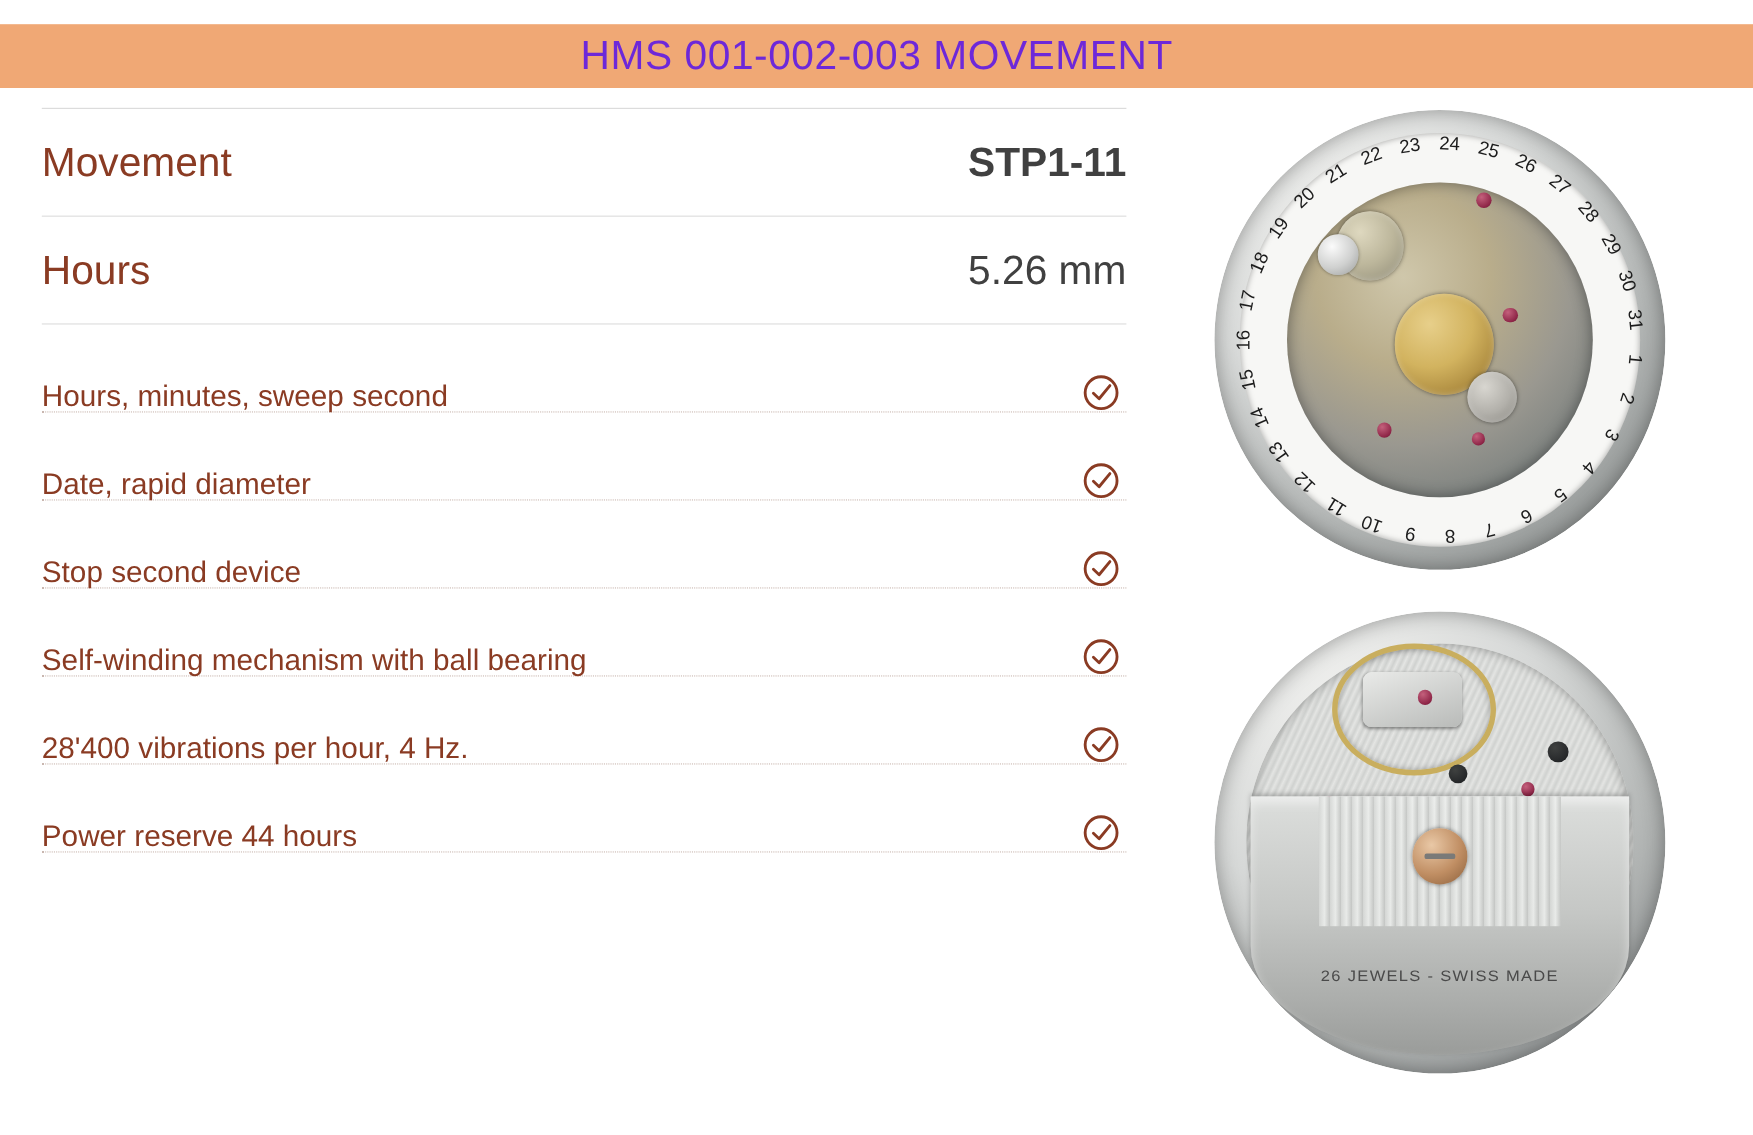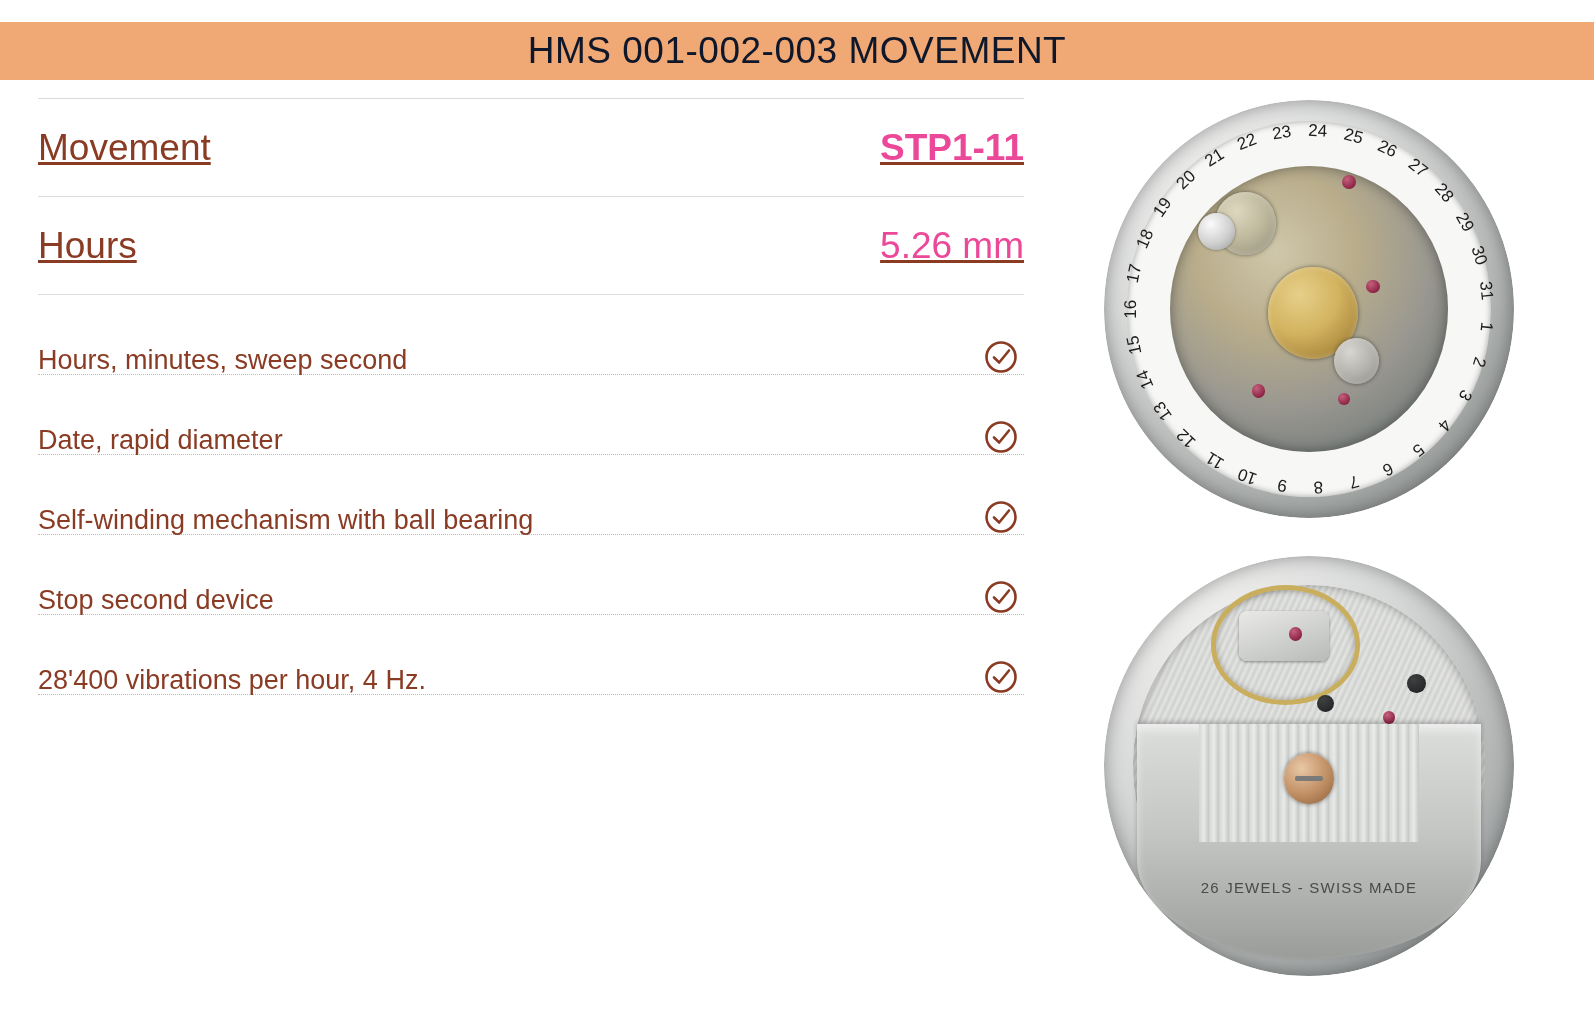--- a/index.html
+++ b/index.html
@@ -22,21 +22,21 @@
     left: 0;
     top: 22px;
     width: 1594px;
     height: 58px;
     background: #f0a875;
     display: flex;
     align-items: center;
     justify-content: center;
   }
   .header-title {
-    color: #0f172a;
+    color: #6d28d9;
     font-size: 37px;
     letter-spacing: 0.5px;
     font-weight: 400;
     white-space: nowrap;
   }
 
   
   .content {
     position: absolute;
     left: 0;
@@ -64,30 +64,29 @@
     background: #d9d9d9;
     margin-top: 18px;
   }
 
   .row-major {
     display: flex;
     align-items: center;
     justify-content: space-between;
     height: 97px;
     border-bottom: 1px solid #dcdcdc;
-    text-decoration: underline;
   }
   .row-major .label {
     font-size: 37px;
     font-weight: 400;
     color: #8a3b23;
   }
   .row-major .value {
     font-size: 37px;
-    color: #ec4899;
+    color: #404040;
   }
   .row-major .value.bold {
     font-weight: bold;
   }
 
   .row-feature {
     display: flex;
     align-items: flex-end;
     justify-content: space-between;
     height: 79px;
@@ -348,50 +347,59 @@
       <span class="label">Date, rapid diameter</span>
       <span class="check-icon">
         <svg viewBox="0 0 34 34" width="34" height="34">
             <circle cx="17" cy="17" r="14.5" fill="none" stroke="#8a3b23" stroke-width="2.6"></circle>
             <path d="M10 17.5 L15.2 22.5 L25 10.5" fill="none" stroke="#8a3b23" stroke-width="2.6" stroke-linecap="round" stroke-linejoin="round"></path>
           </svg>
       </span>
     </div>
 
     <div class="row-feature">
+      <span class="label">Stop second device</span>
+      <span class="check-icon">
+        <svg viewBox="0 0 34 34" width="34" height="34">
+            <circle cx="17" cy="17" r="14.5" fill="none" stroke="#8a3b23" stroke-width="2.6"></circle>
+            <path d="M10 17.5 L15.2 22.5 L25 10.5" fill="none" stroke="#8a3b23" stroke-width="2.6" stroke-linecap="round" stroke-linejoin="round"></path>
+          </svg>
+      </span>
+    </div>
+
+    <div class="row-feature">
       <span class="label">Self-winding mechanism with ball bearing</span>
       <span class="check-icon">
         <svg viewBox="0 0 34 34" width="34" height="34">
             <circle cx="17" cy="17" r="14.5" fill="none" stroke="#8a3b23" stroke-width="2.6"></circle>
             <path d="M10 17.5 L15.2 22.5 L25 10.5" fill="none" stroke="#8a3b23" stroke-width="2.6" stroke-linecap="round" stroke-linejoin="round"></path>
           </svg>
       </span>
     </div>
 
     <div class="row-feature">
-      <span class="label">Stop second device</span>
-      <span class="check-icon">
-        <svg viewBox="0 0 34 34" width="34" height="34">
-            <circle cx="17" cy="17" r="14.5" fill="none" stroke="#8a3b23" stroke-width="2.6"></circle>
-            <path d="M10 17.5 L15.2 22.5 L25 10.5" fill="none" stroke="#8a3b23" stroke-width="2.6" stroke-linecap="round" stroke-linejoin="round"></path>
-          </svg>
-      </span>
-    </div>
-
-    <div class="row-feature">
       <span class="label">28'400 vibrations per hour, 4 Hz.</span>
       <span class="check-icon">
         <svg viewBox="0 0 34 34" width="34" height="34">
             <circle cx="17" cy="17" r="14.5" fill="none" stroke="#8a3b23" stroke-width="2.6"></circle>
             <path d="M10 17.5 L15.2 22.5 L25 10.5" fill="none" stroke="#8a3b23" stroke-width="2.6" stroke-linecap="round" stroke-linejoin="round"></path>
           </svg>
       </span>
     </div>
 
 
+    <div class="row-feature">
+      <span class="label">Power reserve 44 hours</span>
+      <span class="check-icon">
+        <svg viewBox="0 0 34 34" width="34" height="34">
+            <circle cx="17" cy="17" r="14.5" fill="none" stroke="#8a3b23" stroke-width="2.6"></circle>
+            <path d="M10 17.5 L15.2 22.5 L25 10.5" fill="none" stroke="#8a3b23" stroke-width="2.6" stroke-linecap="round" stroke-linejoin="round"></path>
+          </svg>
+      </span>
+    </div>
   </div>
 
   <div class="images-column">
 
     <div class="photo photo-top">
       <div class="mv-outer"></div>
       <div class="mv-datering"></div>
       <div class="date-numerals" id="date-numerals">
           <span style="transform: rotate(5.72958deg) translate(178px, 0px) rotate(90deg) translate(-50%, -50%);">1</span>
           <span style="transform: rotate(17.3425deg) translate(178px, 0px) rotate(90deg) translate(-50%, -50%);">2</span>

